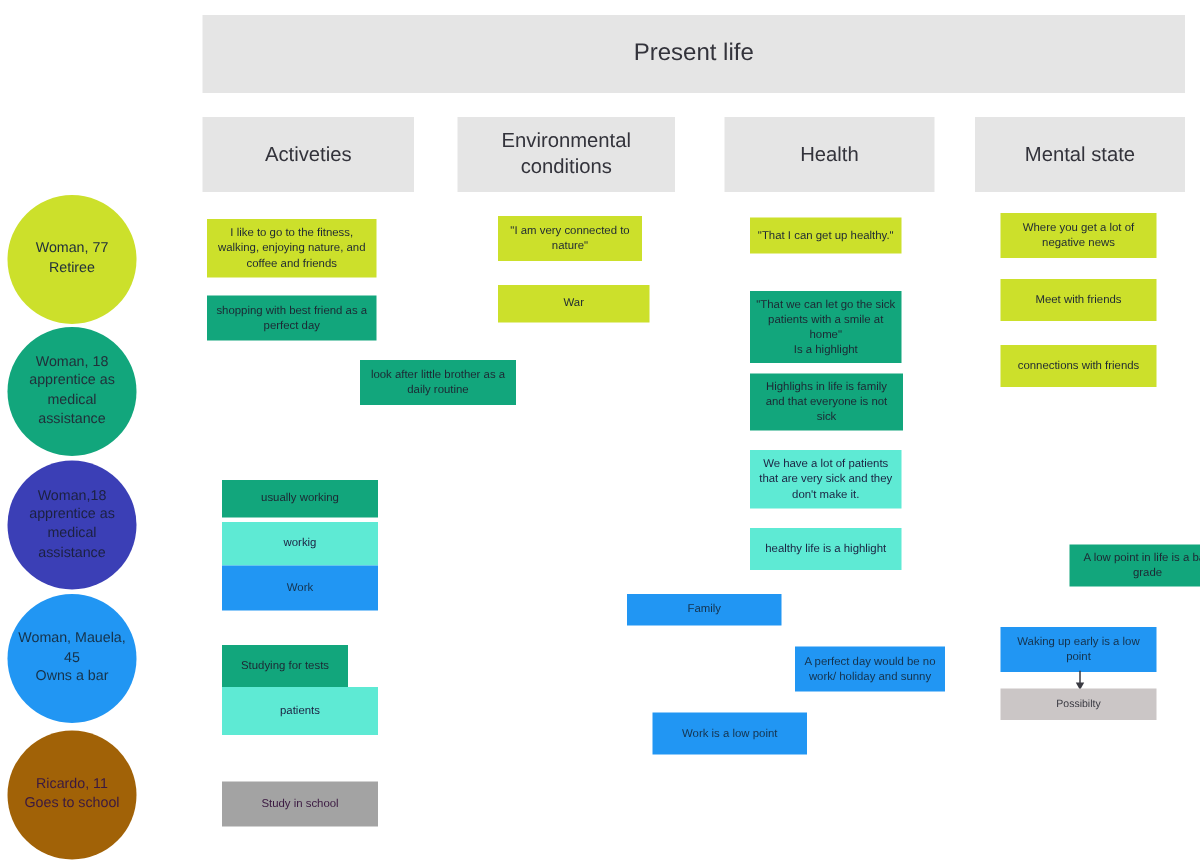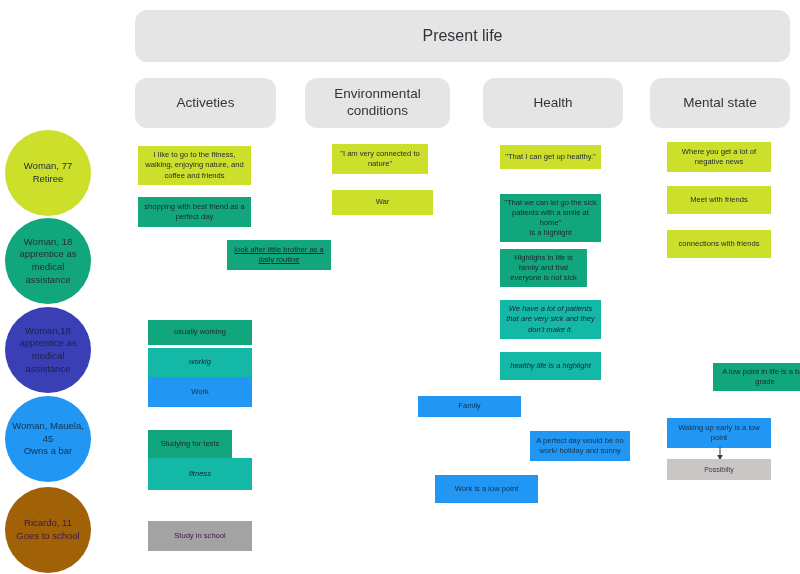--- a/index.html
+++ b/index.html
@@ -27,40 +27,39 @@
   }
 
   
   .bar{
     position:absolute;
     background:#e5e5e5;
     display:flex;align-items:center;justify-content:center;
     text-align:center;
     color:#33333b;
     box-sizing:border-box;
-    border-radius:12px;
   }
   .bar.title{font-size:16px;}
   .bar.col{font-size:13.5px;line-height:1.25;}
 
   
   .card{
     position:absolute;
     display:flex;align-items:center;justify-content:center;
     text-align:center;
     font-size:7.6px;
     line-height:1.32;
     padding:2px 4px;
     box-sizing:border-box;
     color:#1d2733;
     word-wrap:break-word;
   }
   .card.lime{background:#cce02b;}
   .card.teal{background:#12a67c;}
-  .card.indigo{background:#14b8a6;font-style:italic;}
+  .card.indigo{background:#5eead4;}
   .card.blue{background:#2196f3;}
   .card.magenta{background:#a3a3a3;}
   .card.gray{background:#cbc6c6;color:#3a3a42;}
 
   
   .arrow{position:absolute;}
 </style>
 </head>
 <body>
 
@@ -111,42 +110,42 @@
   </div>
 
   <div class="card lime" style="left:138px;top:146px;width:113px;height:39px;">
     <span style="white-space:pre-line;">I like to go to the fitness, walking, enjoying nature, and coffee and friends</span>
   </div>
 
   <div class="card teal" style="left:138px;top:197px;width:113px;height:30px;">
     <span style="white-space:pre-line;">shopping with best friend as a perfect day</span>
   </div>
 
-  <div class="card teal" style="left:227px;top:240px;width:104px;height:30px;text-decoration:underline;">
+  <div class="card teal" style="left:240px;top:240px;width:104px;height:30px;">
     <span style="white-space:pre-line;">look after little brother as a daily routine</span>
   </div>
 
   <div class="card teal" style="left:148px;top:320px;width:104px;height:25px;">
     <span style="white-space:pre-line;">usually working</span>
   </div>
 
   <div class="card indigo" style="left:148px;top:348px;width:104px;height:29px;color:#1b2040;">
     <span style="white-space:pre-line;">workig</span>
   </div>
 
   <div class="card blue" style="left:148px;top:377px;width:104px;height:30px;color:#15324c;">
     <span style="white-space:pre-line;">Work</span>
   </div>
 
   <div class="card teal" style="left:148px;top:430px;width:84px;height:28px;">
     <span style="white-space:pre-line;">Studying for tests</span>
   </div>
 
   <div class="card indigo" style="left:148px;top:458px;width:104px;height:32px;color:#1b2040;">
-    <span style="white-space:pre-line;">fitness</span>
+    <span style="white-space:pre-line;">patients</span>
   </div>
 
   <div class="card magenta" style="left:148px;top:521px;width:104px;height:30px;color:#3a1840;">
     <span style="white-space:pre-line;">Study in school</span>
   </div>
 
   <div class="card lime" style="left:332px;top:144px;width:96px;height:30px;">
     <span style="white-space:pre-line;">"I am very connected to nature"</span>
   </div>
 
@@ -156,21 +155,21 @@
 
   <div class="card lime" style="left:500px;top:145px;width:101px;height:24px;">
     <span style="white-space:pre-line;">"That I can get up healthy."</span>
   </div>
 
   <div class="card teal" style="left:500px;top:194px;width:101px;height:48px;">
     <span style="white-space:pre-line;">"That we can let go the sick patients with a smile at home"
 Is a highlight</span>
   </div>
 
-  <div class="card teal" style="left:500px;top:249px;width:87px;height:38px;">
+  <div class="card teal" style="left:500px;top:249px;width:102px;height:38px;">
     <span style="white-space:pre-line;">Highlighs in life is family and that everyone is not sick</span>
   </div>
 
   <div class="card indigo" style="left:500px;top:300px;width:101px;height:39px;color:#1b2040;">
     <span style="white-space:pre-line;">We have a lot of patients that are very sick and they don't make it.</span>
   </div>
 
   <div class="card indigo" style="left:500px;top:352px;width:101px;height:28px;color:#1b2040;">
     <span style="white-space:pre-line;">healthy life is a highlight</span>
   </div>

